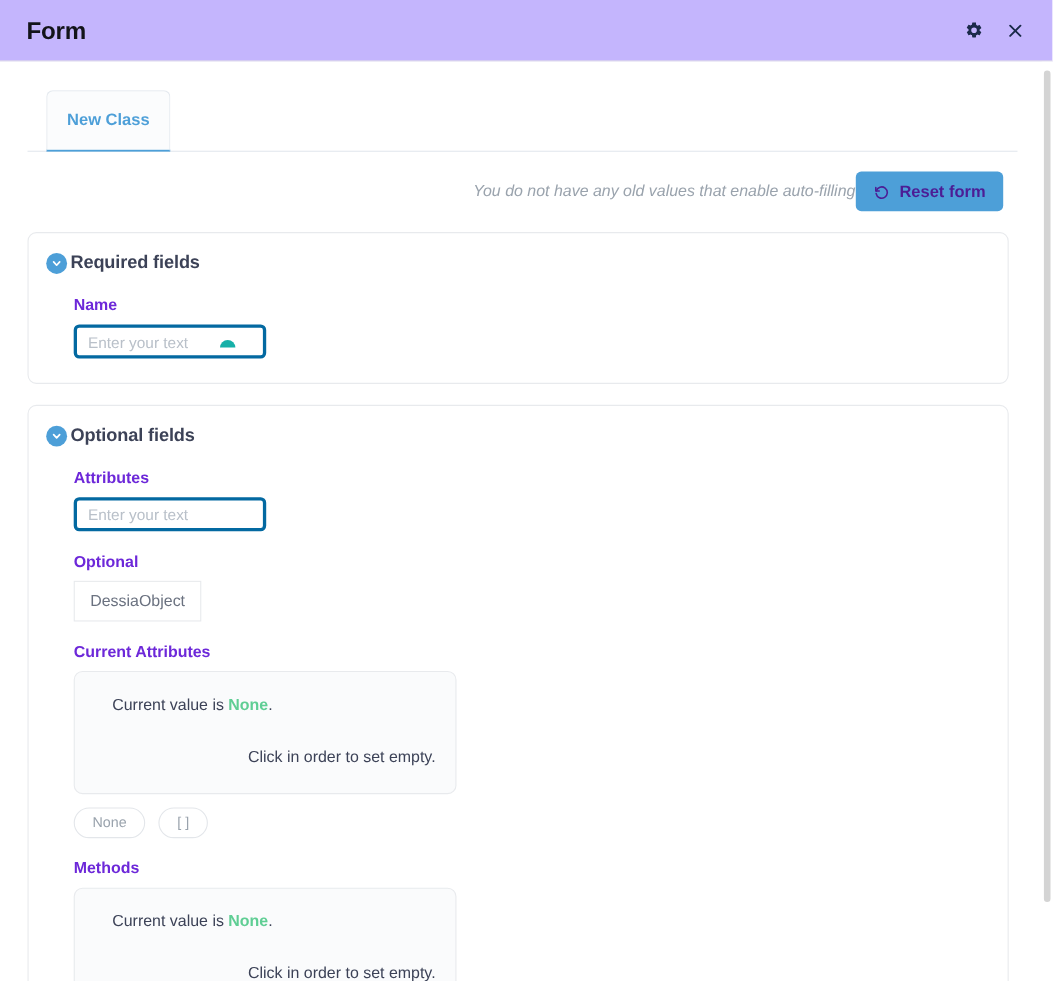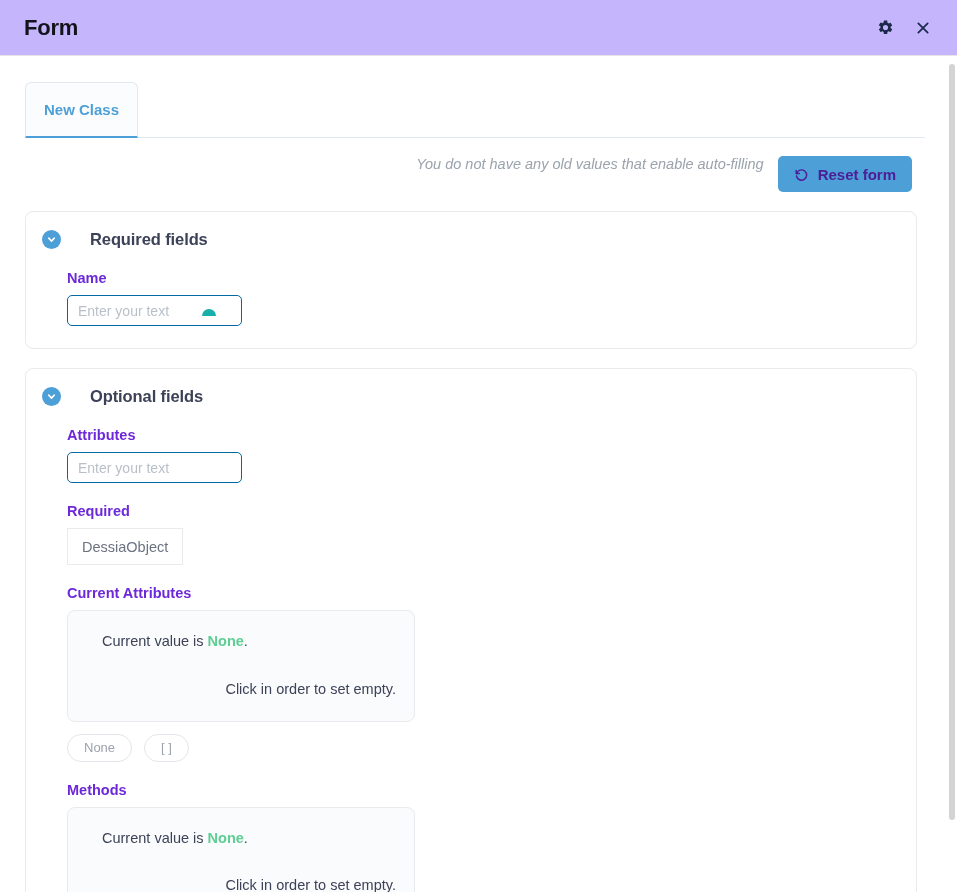--- a/index.html
+++ b/index.html
@@ -103,28 +103,28 @@
     padding: 0 18px;
     background: #fbfcfd;
     border: 1px solid #e3e8ee;
     border-bottom: 2px solid #4d9fd8;
     border-radius: 6px 6px 0 0;
     color: #4d9fd8;
     font-size: 15px;
     font-weight: bold;
     cursor: pointer;
     z-index: 2;
+    margin-left: 17px;
   }
 
   
   .autofill-row {
     display: flex;
-    align-items: flex-start;
+    align-items: center;
     justify-content: flex-end;
-    gap: 14px;
     padding: 18px 29px 0 25px;
   }
   .autofill-msg {
     font-size: 14.5px;
     font-style: italic;
     color: #9aa3ad;
     white-space: nowrap;
   }
   .reset-btn {
     display: inline-flex;
@@ -148,21 +148,21 @@
   .card {
     margin: 19px 24px 0 25px;
     background: #ffffff;
     border: 1px solid #e8eaed;
     border-radius: 8px;
     padding: 18px 22px 22px 16px;
   }
   .card-header {
     display: flex;
     align-items: center;
-    gap: 29px;
+    gap: 3px;
     margin-bottom: 21px;
     cursor: pointer;
   }
   .chev-circle {
     width: 19px; height: 19px;
     border-radius: 50%;
     background: #4d9fd8;
     display: flex;
     align-items: center;
     justify-content: center;
@@ -183,21 +183,21 @@
     display: block;
     font-size: 14.5px;
     font-weight: bold;
     color: #6d28d9;
     margin-bottom: 9px;
   }
   .text-input {
     position: relative;
     width: 175px;
     height: 31px;
-    border: 1px solid #0369a1;
+    border: 3px solid #0369a1;
     border-radius: 5px;
     background: #ffffff;
     display: flex;
     align-items: center;
     padding: 0 10px;
     font-size: 14px;
     color: #b9c0c9;
     cursor: text;
     font-family: "Liberation Sans", sans-serif;
   }
@@ -342,21 +342,21 @@
         </div>
 
         <div class="field">
           <label class="field-label">Attributes</label>
           <div class="text-input">
             <span class="ph">Enter your text</span>
           </div>
         </div>
 
         <div class="field">
-          <label class="field-label">Required</label>
+          <label class="field-label">Optional</label>
           <div class="parent-box">
             <span>DessiaObject</span>
           </div>
         </div>
 
         <div class="field">
           <label class="field-label">Current Attributes</label>
           <div class="value-panel">
             <div class="value-line">
               <span>Current value is </span><span class="val-none">None</span><span>.</span>

